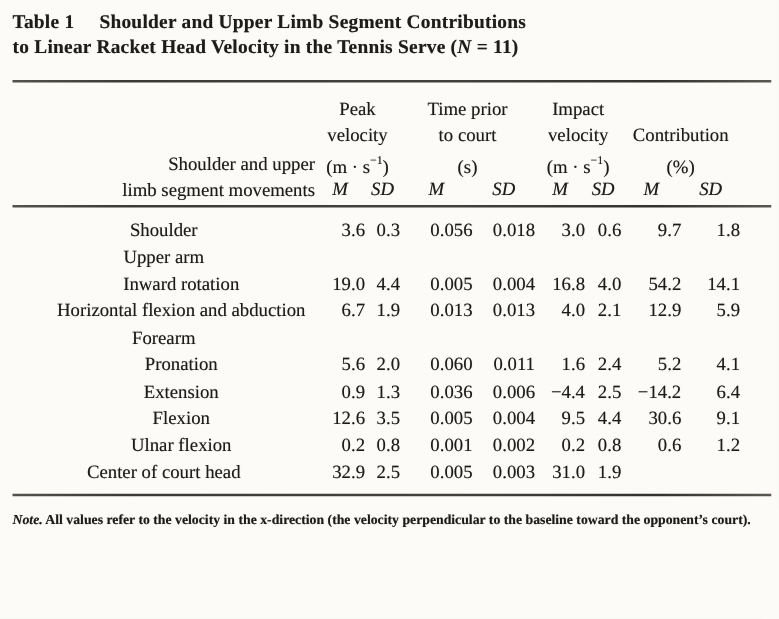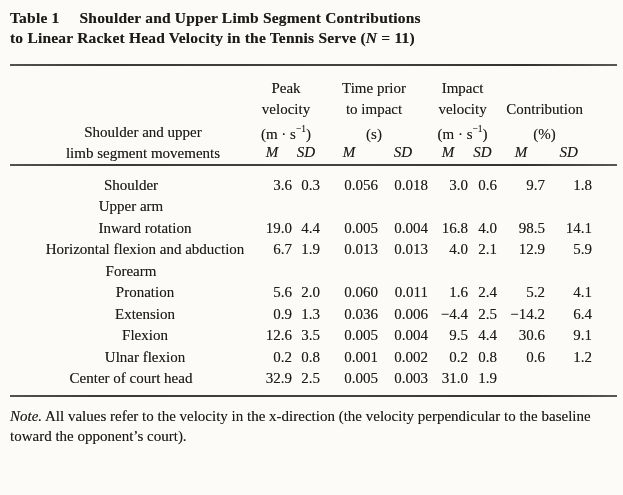--- a/index.html
+++ b/index.html
@@ -51,38 +51,39 @@
   td, th { padding: 0; font-weight: normal; vertical-align: bottom; }
   thead .gh { }
   .gh-line { height: 21px; line-height: 21px; }
   .gh-unit sup {
     font-size: 9.5px;
     position: relative;
     top: -1px;
     letter-spacing: 0;
   }
   .stub { vertical-align: bottom; text-align: left; }
-  .stub .gh-line { text-align: center; margin-left: 24px; }
+  .stub .gh-line { text-align: right; margin-left: 24px; }
   .msd {
     font-style: italic;
     text-align: center;
     height: 23px;
     line-height: 23px;
   }
   tbody td { height: 21.5px; line-height: 21.5px; white-space: nowrap; }
   tbody tr:first-child td { padding-top: 9px; }
   td.num { text-align: right; }
   td.row-label { text-align: center; }
   td.row-label.indent { padding-left: 28px; font-family: Liberation Serif, serif; }
   
   .note {
     margin-top: 9px;
-    font-size: 15px;
+    font-size: 11px;
     line-height: 20.5px;
     padding-right: 8px;
+    font-weight: bold;
   }
   .note .lead { font-style: italic; }
 </style>
 </head>
 <body>
 
 <div class="page">
 
   <div class="title">
     <div><span class="tnum">Table 1</span><span>Shoulder and Upper Limb Segment Contributions</span></div>
@@ -109,21 +110,21 @@
           <div class="gh-line">Shoulder and upper</div>
           <div class="gh-line">limb segment movements</div>
         </th>
         <th class="gh" colspan="2">
           <div class="gh-line">Peak</div>
           <div class="gh-line">velocity</div>
           <div class="gh-line gh-unit"><span>(m · s</span><sup>−1</sup><span>)</span></div>
         </th>
         <th class="gh" colspan="2">
           <div class="gh-line">Time prior</div>
-          <div class="gh-line">to impact</div>
+          <div class="gh-line">to court</div>
           <div class="gh-line gh-unit"><span>(s</span><sup></sup><span>)</span></div>
         </th>
         <th class="gh" colspan="2">
           <div class="gh-line">Impact</div>
           <div class="gh-line">velocity</div>
           <div class="gh-line gh-unit"><span>(m · s</span><sup>−1</sup><span>)</span></div>
         </th>
         <th class="gh" colspan="2">
           <div class="gh-line"></div>
           <div class="gh-line">Contribution</div>
@@ -181,21 +182,21 @@
     <td class="num"></td>
   </tr>
         <tr>
     <td class="row-label indent">Inward rotation</td>
     <td class="num">19.0</td>
     <td class="num">4.4</td>
     <td class="num">0.005</td>
     <td class="num">0.004</td>
     <td class="num">16.8</td>
     <td class="num">4.0</td>
-    <td class="num">98.5</td>
+    <td class="num">54.2</td>
     <td class="num">14.1</td>
   </tr>
         <tr>
     <td class="row-label indent">Horizontal flexion and abduction</td>
     <td class="num">6.7</td>
     <td class="num">1.9</td>
     <td class="num">0.013</td>
     <td class="num">0.013</td>
     <td class="num">4.0</td>
     <td class="num">2.1</td>

